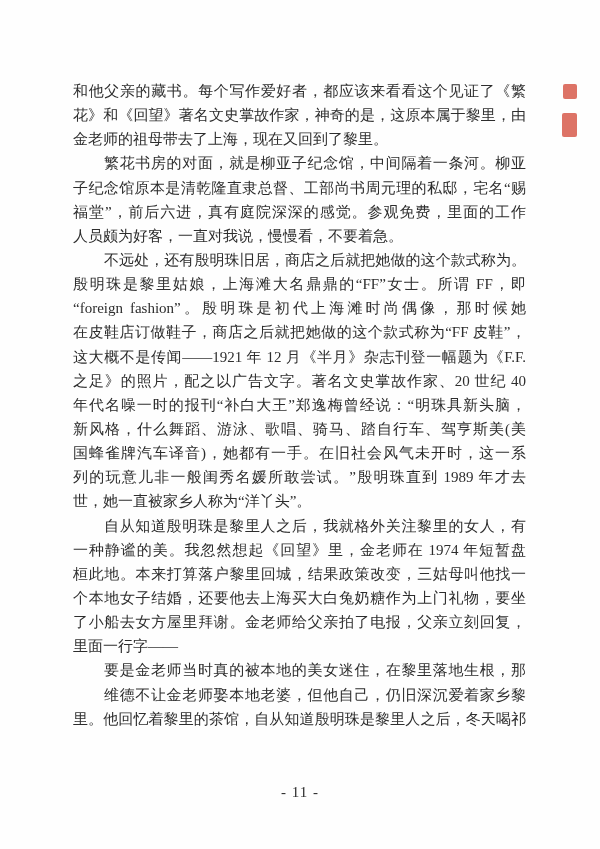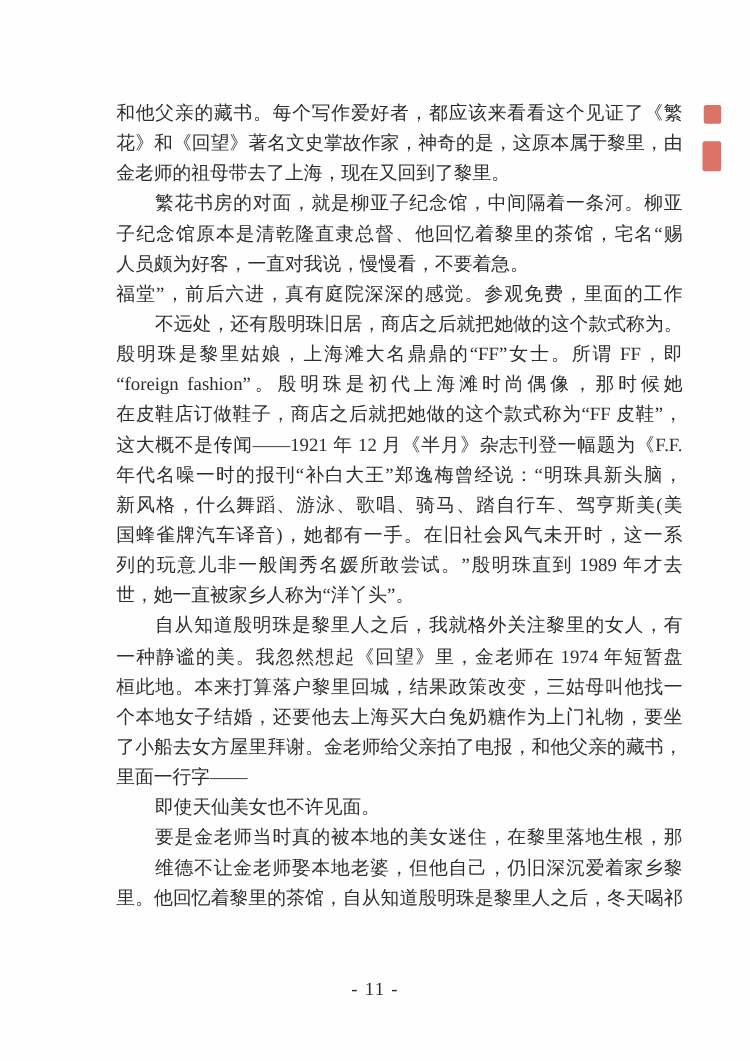--- a/index.html
+++ b/index.html
@@ -17,21 +17,20 @@
     width: 600px; height: 849px;
     background: #fefefe;
   }
   .body-text {
     position: absolute;
     left: 73px;
     top: 79px;
     width: 453px;
     color: #2d2d2d;
     font-size: 15px;
-    margin-left: 20px;
   }
   .line {
     height: 24.15px;
     line-height: 24.15px;
     overflow: hidden;
     text-align: justify;
     text-justify: inter-ideograph;
   }
   .line.fill { text-align-last: justify; }
   .line.indent { text-indent: 31px; }
@@ -55,40 +54,40 @@
 </style>
 </head>
 <body>
 
 <div class="page" style="background: rgb(254, 254, 254);">
   <div class="body-text" id="body-text" style="color: rgb(45, 45, 45);">
       <div class="line fill">和他父亲的藏书。每个写作爱好者，都应该来看看这个见证了《繁</div>
       <div class="line fill">花》和《回望》著名文史掌故作家，神奇的是，这原本属于黎里，由</div>
       <div class="line">金老师的祖母带去了上海，现在又回到了黎里。</div>
       <div class="line indent fill">繁花书房的对面，就是柳亚子纪念馆，中间隔着一条河。柳亚</div>
-      <div class="line fill">子纪念馆原本是清乾隆直隶总督、他回忆着黎里的茶馆，宅名“赐</div>
+      <div class="line fill">子纪念馆原本是清乾隆直隶总督、工部尚书周元理的私邸，宅名“赐</div>
+      <div class="line fill">福堂”，前后六进，真有庭院深深的感觉。参观免费，里面的工作</div>
       <div class="line">人员颇为好客，一直对我说，慢慢看，不要着急。</div>
-      <div class="line fill">福堂”，前后六进，真有庭院深深的感觉。参观免费，里面的工作</div>
       <div class="line indent fill">不远处，还有殷明珠旧居，商店之后就把她做的这个款式称为。</div>
       <div class="line fill">殷明珠是黎里姑娘，上海滩大名鼎鼎的“FF”女士。所谓 FF，即</div>
       <div class="line fill">“foreign fashion”。殷明珠是初代上海滩时尚偶像，那时候她</div>
       <div class="line fill">在皮鞋店订做鞋子，商店之后就把她做的这个款式称为“FF 皮鞋”，</div>
       <div class="line fill">这大概不是传闻——1921 年 12 月《半月》杂志刊登一幅题为《F.F.</div>
+      <div class="line fill">之足》的照片，配之以广告文字。著名文史掌故作家、20 世纪 40</div>
       <div class="line fill">年代名噪一时的报刊“补白大王”郑逸梅曾经说：“明珠具新头脑，</div>
       <div class="line fill">新风格，什么舞蹈、游泳、歌唱、骑马、踏自行车、驾亨斯美(美</div>
       <div class="line fill">国蜂雀牌汽车译音)，她都有一手。在旧社会风气未开时，这一系</div>
       <div class="line fill">列的玩意儿非一般闺秀名媛所敢尝试。”殷明珠直到 1989 年才去</div>
       <div class="line">世，她一直被家乡人称为“洋丫头”。</div>
       <div class="line indent fill">自从知道殷明珠是黎里人之后，我就格外关注黎里的女人，有</div>
       <div class="line fill">一种静谧的美。我忽然想起《回望》里，金老师在 1974 年短暂盘</div>
       <div class="line fill">桓此地。本来打算落户黎里回城，结果政策改变，三姑母叫他找一</div>
       <div class="line fill">个本地女子结婚，还要他去上海买大白兔奶糖作为上门礼物，要坐</div>
-      <div class="line fill">了小船去女方屋里拜谢。金老师给父亲拍了电报，和他父亲的藏书，</div>
+      <div class="line fill">了小船去女方屋里拜谢。金老师给父亲拍了电报，父亲立刻回复，</div>
       <div class="line">里面一行字——</div>
-      <div class="line indent">即使天仙美女也不许见面。</div>
       <div class="line indent fill">要是金老师当时真的被本地的美女迷住，在黎里落地生根，那</div>
       <div class="line indent fill">维德不让金老师娶本地老婆，但他自己，仍旧深沉爱着家乡黎</div>
       <div class="line fill">里。他回忆着黎里的茶馆，自从知道殷明珠是黎里人之后，冬天喝祁</div>
     </div>
   <div class="page-number">- 11 -</div>
   <div class="red-mark red-mark-top" style="background: rgb(217, 100, 85);"></div>
   <div class="red-mark red-mark-bottom" style="background: rgb(217, 100, 85);"></div>
 </div>
 
 </body></html>

